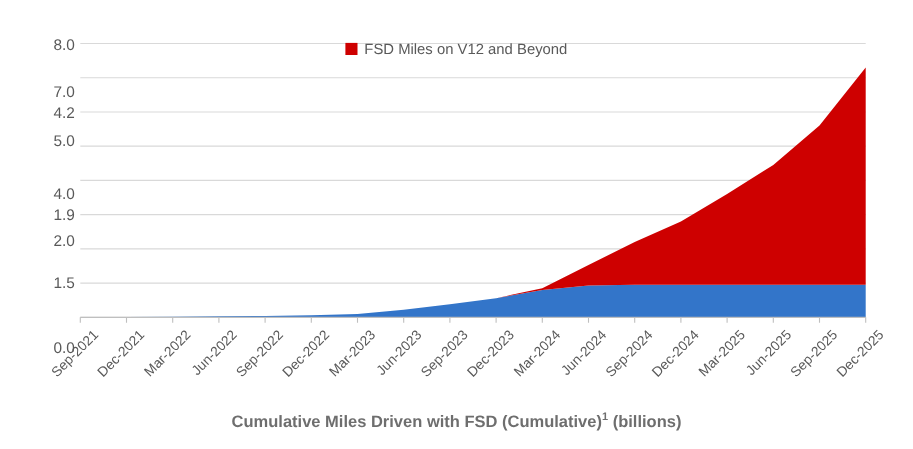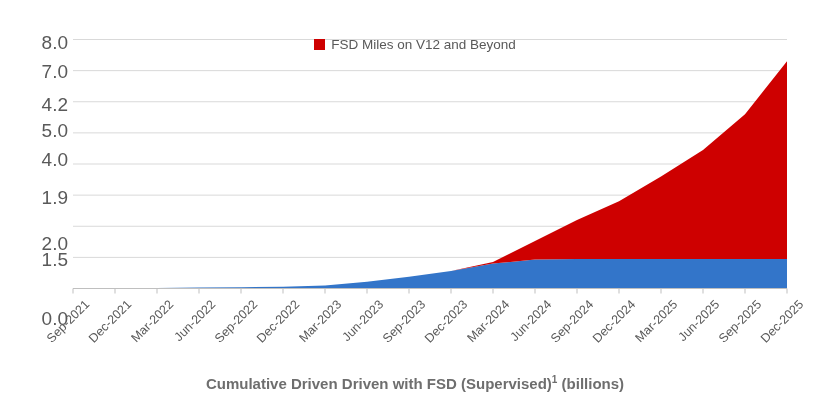--- a/index.html
+++ b/index.html
@@ -45,21 +45,21 @@
     font-size: 13.5px;
     color: #595959;
     white-space: nowrap;
     line-height: 1;
   }
   .ytick-label {
     position: absolute;
     right: 0;
     width: 44px;
     text-align: right;
-    font-size: 19px;
+    font-size: 14px;
     color: #595959;
     line-height: 1;
   }
   .ytick-layer {
     position: absolute;
     left: 22px;
     top: 0;
     width: 46px;
     height: 408px;
   }
@@ -142,26 +142,26 @@
         <line x1="703" x2="703" y1="288.5" y2="293.5" stroke="#BFBFBF" stroke-width="1"></line>
         <line x1="745" x2="745" y1="288.5" y2="293.5" stroke="#BFBFBF" stroke-width="1"></line>
         <line x1="787" x2="787" y1="288.5" y2="293.5" stroke="#BFBFBF" stroke-width="1"></line>
       </g>
     <line id="axis-line" x1="73" y1="288.5" x2="787" y2="288.5" stroke="#BFBFBF" stroke-width="1"></line>
   </svg>
 
   <div class="ytick-layer" id="ytick-layer">
       <div class="ytick-label" style="top: 264px; margin-top: 45px;">0.0</div>
       <div class="ytick-label" style="top: 250.375px;">1.5</div>
-      <div class="ytick-label" style="top: 234px;">2.0</div>
+      <div class="ytick-label" style="top: 212px;">2.0</div>
       <div class="ytick-label" style="top: 188.125px;">1.9</div>
-      <div class="ytick-label" style="top: 150px;">4.0</div>
+      <div class="ytick-label" style="top: 169px;">4.0</div>
       <div class="ytick-label" style="top: 121px;">5.0</div>
       <div class="ytick-label" style="top: 94.75px;">4.2</div>
-      <div class="ytick-label" style="top: 62px;">7.0</div>
+      <div class="ytick-label" style="top: 76px;">7.0</div>
       <div class="ytick-label" style="top: 32.5px;">8.0</div>
     </div>
 
   <div class="xtick-layer" id="xtick-layer">
       <div class="xtick-label" style="left: -37px; width: 120px; top: 297.5px;">Sep-2021</div>
       <div class="xtick-label" style="left: 5px; width: 120px; top: 297.5px;">Dec-2021</div>
       <div class="xtick-label" style="left: 47px; width: 120px; top: 297.5px;">Mar-2022</div>
       <div class="xtick-label" style="left: 89px; width: 120px; top: 297.5px;">Jun-2022</div>
       <div class="xtick-label" style="left: 131px; width: 120px; top: 297.5px;">Sep-2022</div>
       <div class="xtick-label" style="left: 173px; width: 120px; top: 297.5px;">Dec-2022</div>
@@ -180,16 +180,16 @@
     </div>
 
   <div class="legend">
     <div class="legend-item">
       <span class="legend-swatch" id="sw0" style="background: rgb(206, 0, 0);"></span>
       <span class="legend-label">FSD Miles on V12 and Beyond</span>
     </div>
   </div>
 
   <div class="chart-title">
-    <span>Cumulative Driven Driven with FSD (Supervised)</span><sup>1</sup><span> (billions)</span>
+    <span>Cumulative Miles Driven with FSD (Cumulative)</span><sup>1</sup><span> (billions)</span>
   </div>
 
 </div>
 
 </body></html>

